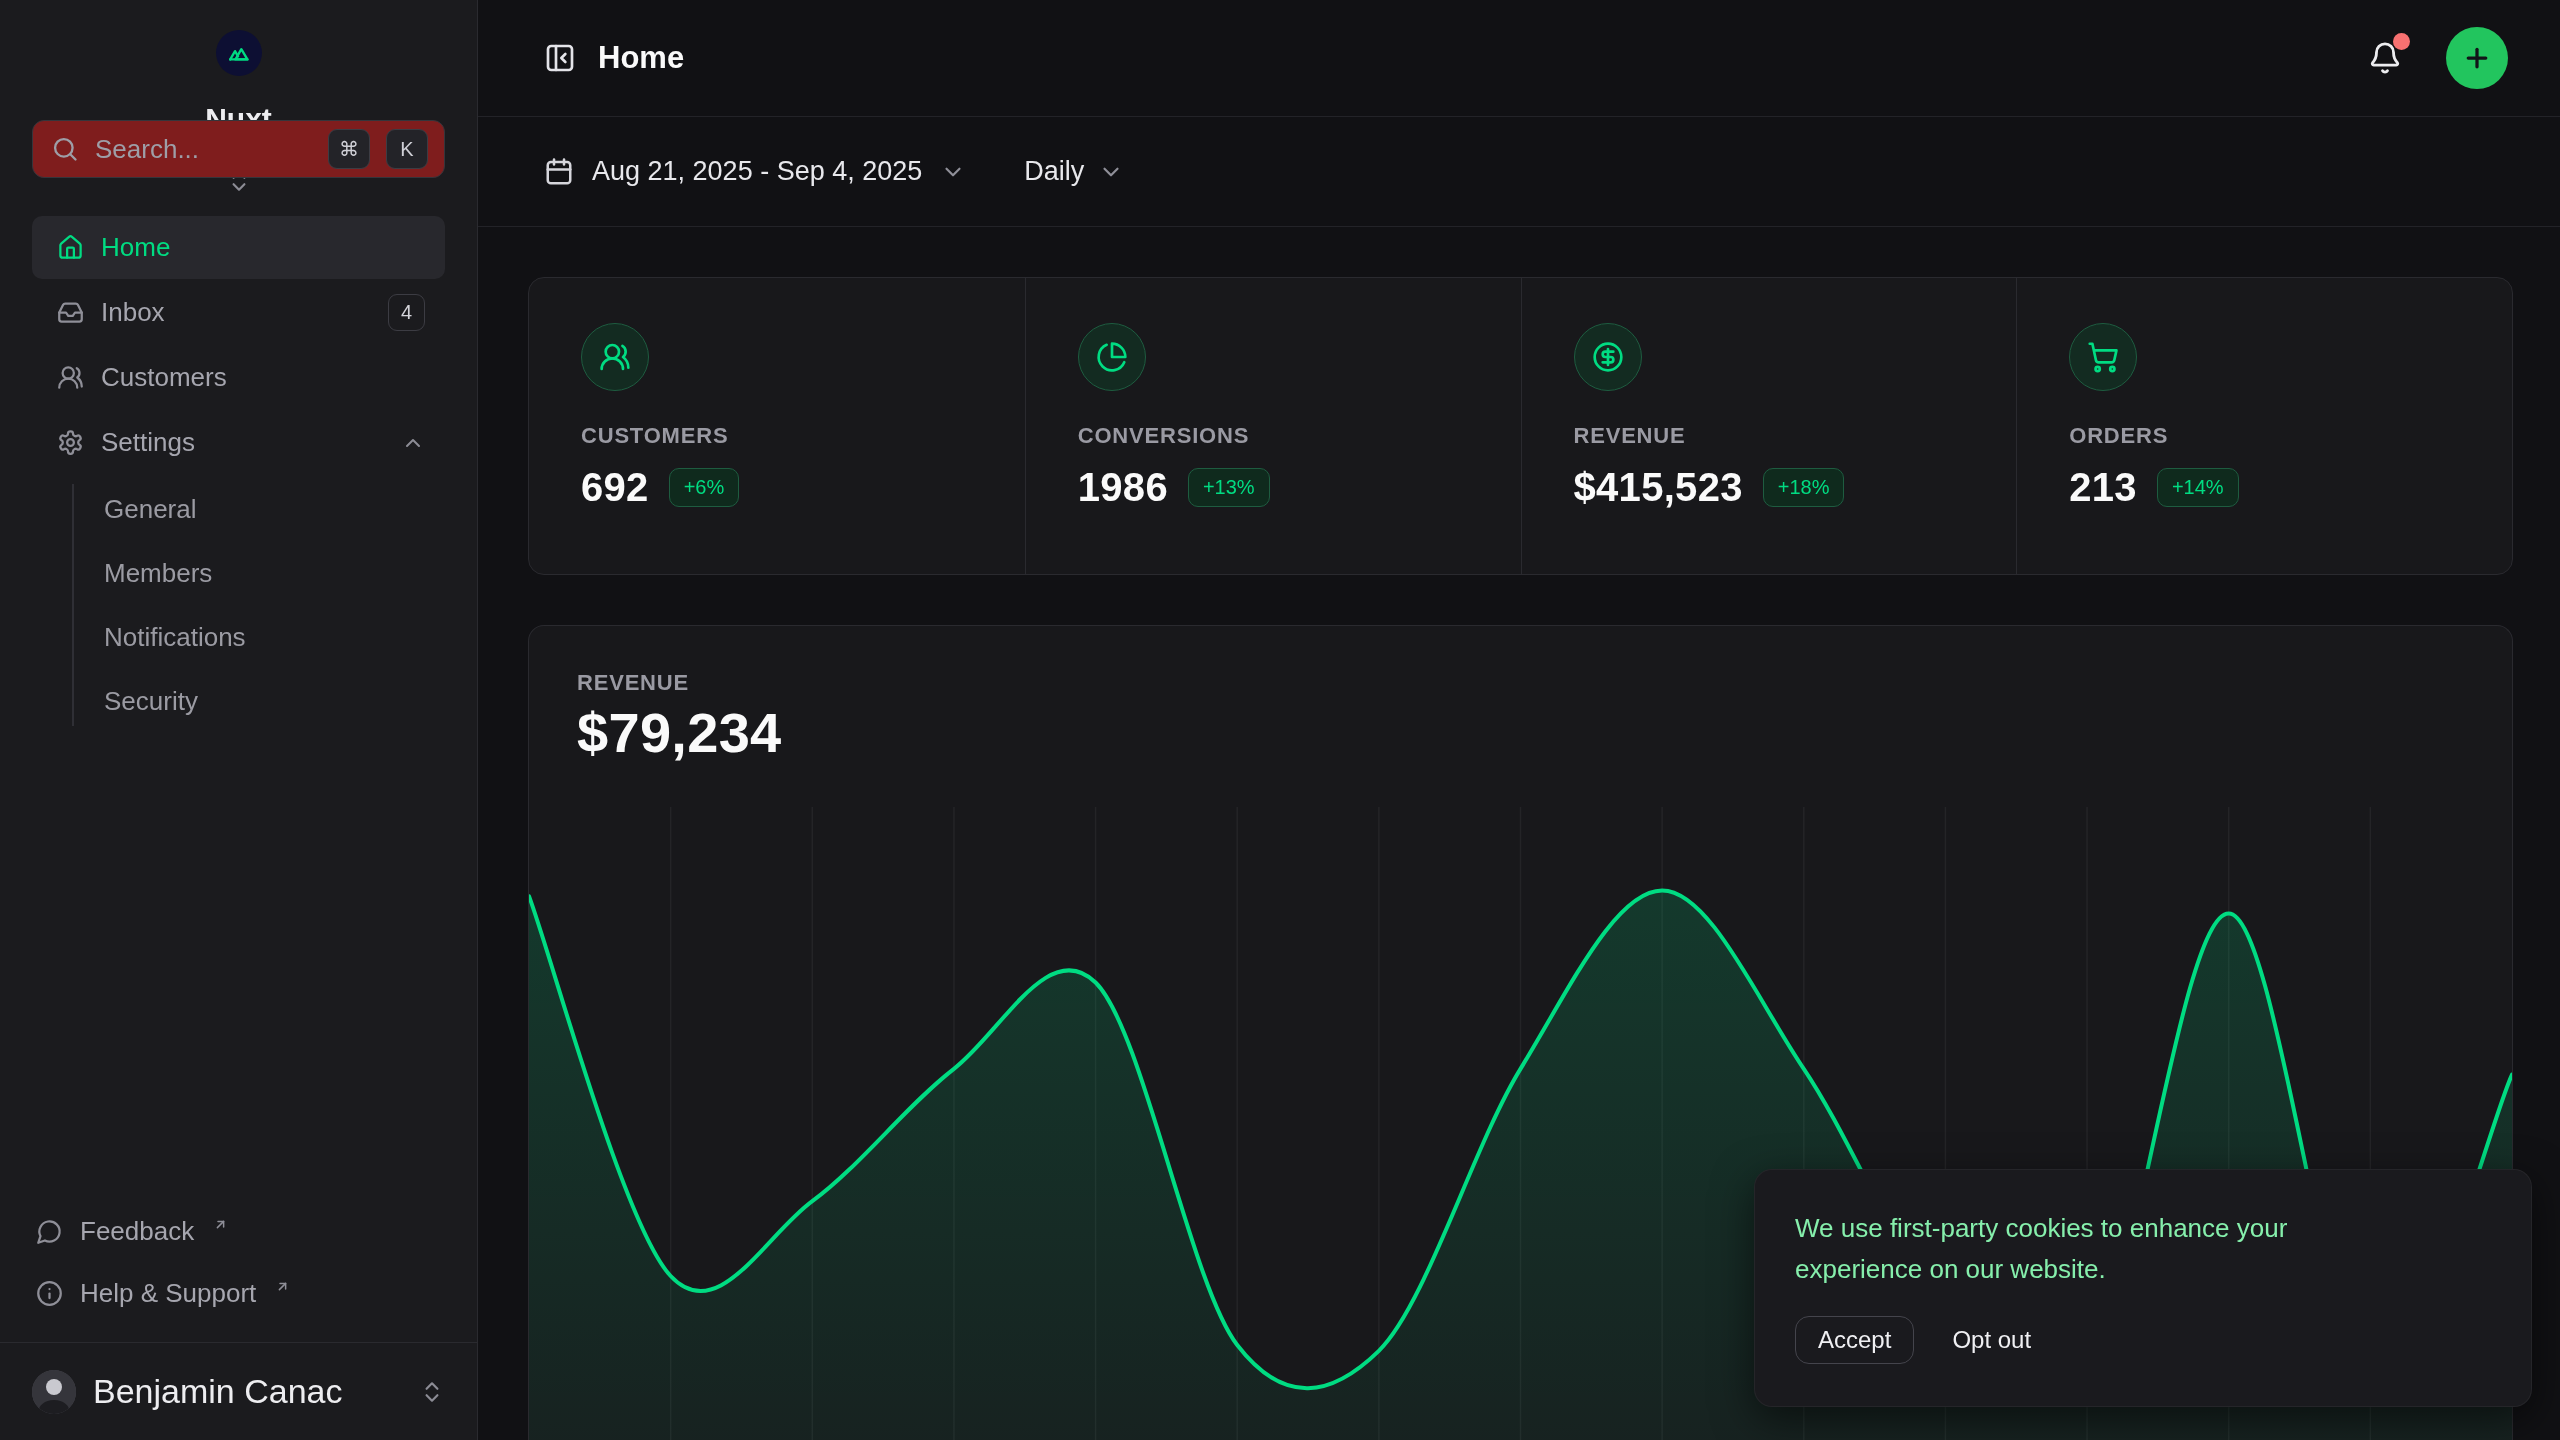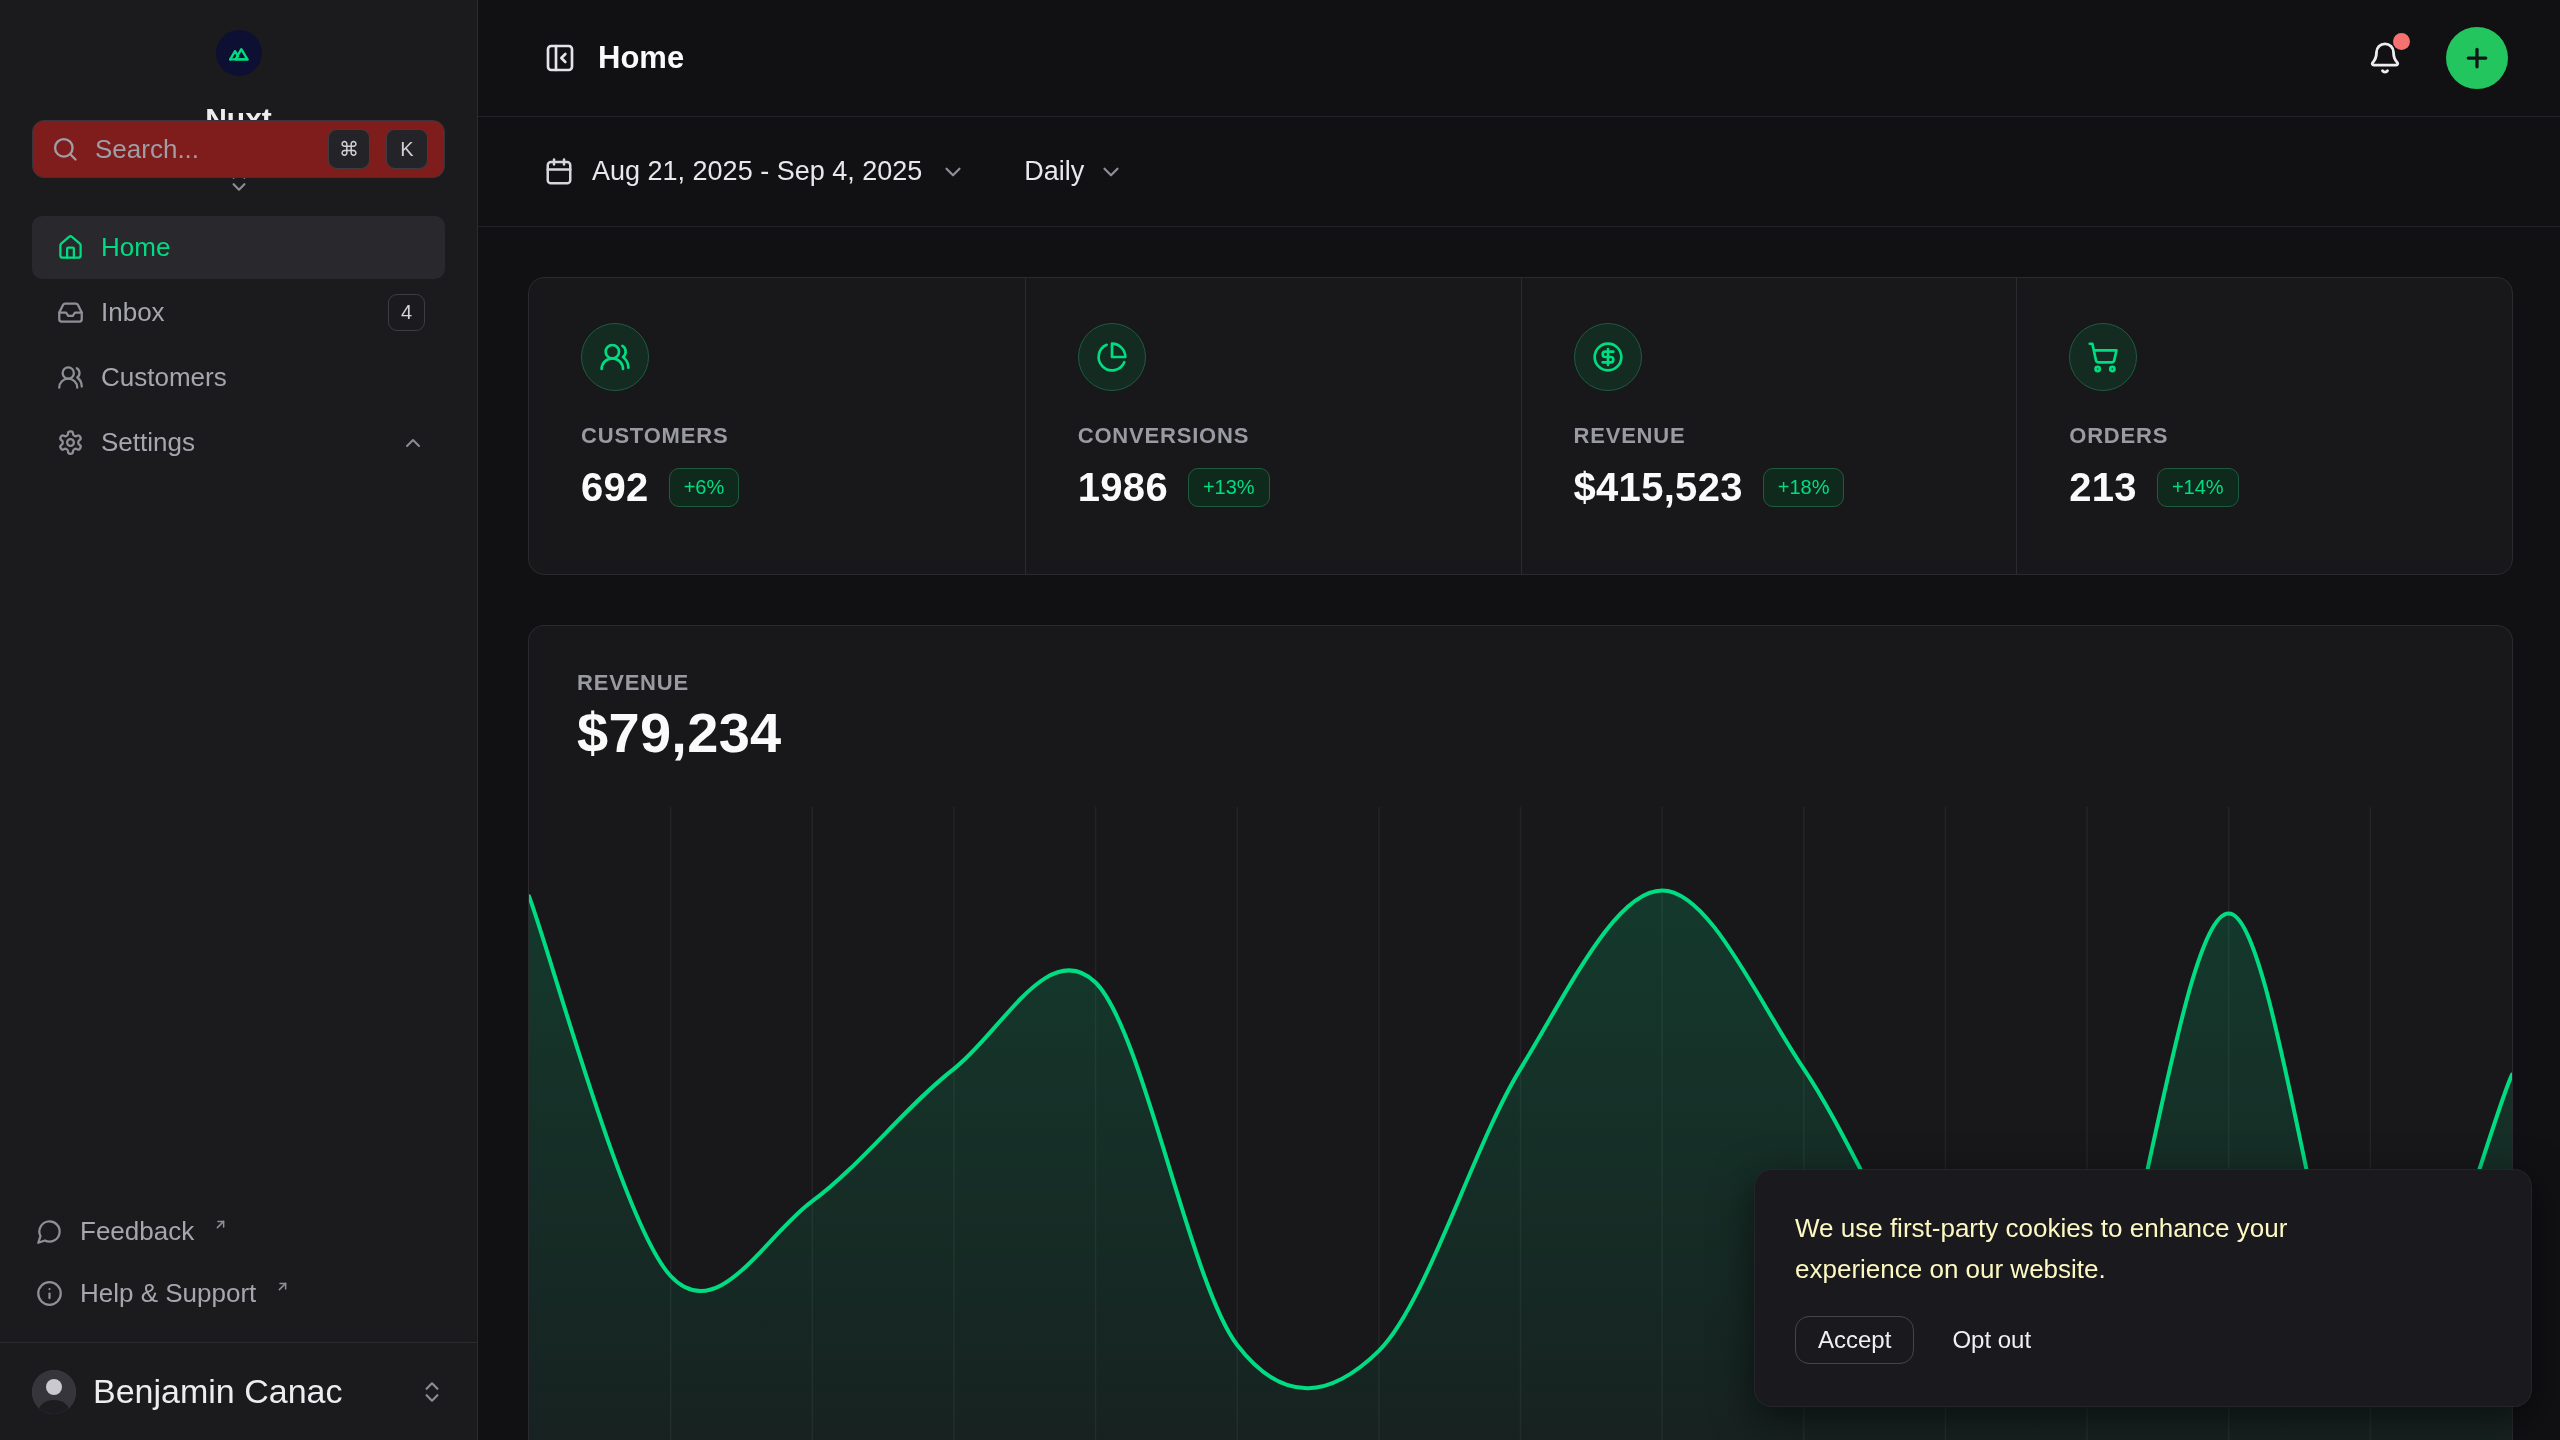--- a/index.html
+++ b/index.html
@@ -96,21 +96,21 @@
   .panel-value{margin-top:4px;font-size:56px;font-weight:700;color:#fafafa;letter-spacing:.3px;}
   .chart-wrap{position:relative;flex:1;overflow:hidden;}
   .chart-wrap svg{display:block;width:100%;height:100%;}
   .gridline{stroke:rgba(255,255,255,0.055);stroke-width:1.5;}
   
   .cookie{
     position:absolute;right:28px;bottom:33px;width:778px;border-radius:18px;
     background:#1a1a1e;border:1px solid rgba(255,255,255,0.05);
     box-shadow:0 12px 40px rgba(0,0,0,.55);padding:38px 40px 42px 40px;z-index:20;
   }
-  .cookie-text{margin:0;font-size:26px;line-height:41px;color:#fef9c3;max-width:580px;}
+  .cookie-text{margin:0;font-size:26px;line-height:41px;color:#86efac;max-width:580px;}
   .cookie-actions{margin-top:26px;display:flex;align-items:center;gap:38px;}
   .btn-outline{background:none;border:1px solid #44444c;border-radius:14px;color:#f0f0f3;
                font-size:24px;font-weight:500;padding:9px 22px;cursor:pointer;
                font-family:"Liberation Sans","DejaVu Sans",sans-serif;}
   .btn-ghost{background:none;border:none;color:#f0f0f3;font-size:24px;font-weight:500;cursor:pointer;
              font-family:"Liberation Sans","DejaVu Sans",sans-serif;padding:9px 0;}
 </style>
 </head>
 <body>
 
@@ -188,20 +188,26 @@
           </svg>
         </span>
         <span class="nav-label">Settings</span>
         <span class="icon-btn" style="padding:0;">
           <svg width="24" height="24" viewBox="0 0 24 24" fill="none" stroke="currentColor" stroke-width="2" stroke-linecap="round" stroke-linejoin="round">
               <path d="m18 15-6-6-6 6"></path>
             </svg>
         </span>
       </div>
 
+      <div class="subnav">
+        <div class="subnav-item">General</div>
+        <div class="subnav-item">Members</div>
+        <div class="subnav-item">Notifications</div>
+        <div class="subnav-item">Security</div>
+      </div>
     </nav>
 
     <div class="sidebar-spacer"></div>
 
     <div class="side-foot">
       <div class="foot-item">
         <span class="nav-ic">
           <svg width="27" height="27" viewBox="0 0 24 24" fill="none" stroke="currentColor" stroke-width="2" stroke-linecap="round" stroke-linejoin="round">
             <path d="M7.9 20A9 9 0 1 0 4 16.1L2 22Z"></path>
           </svg>

